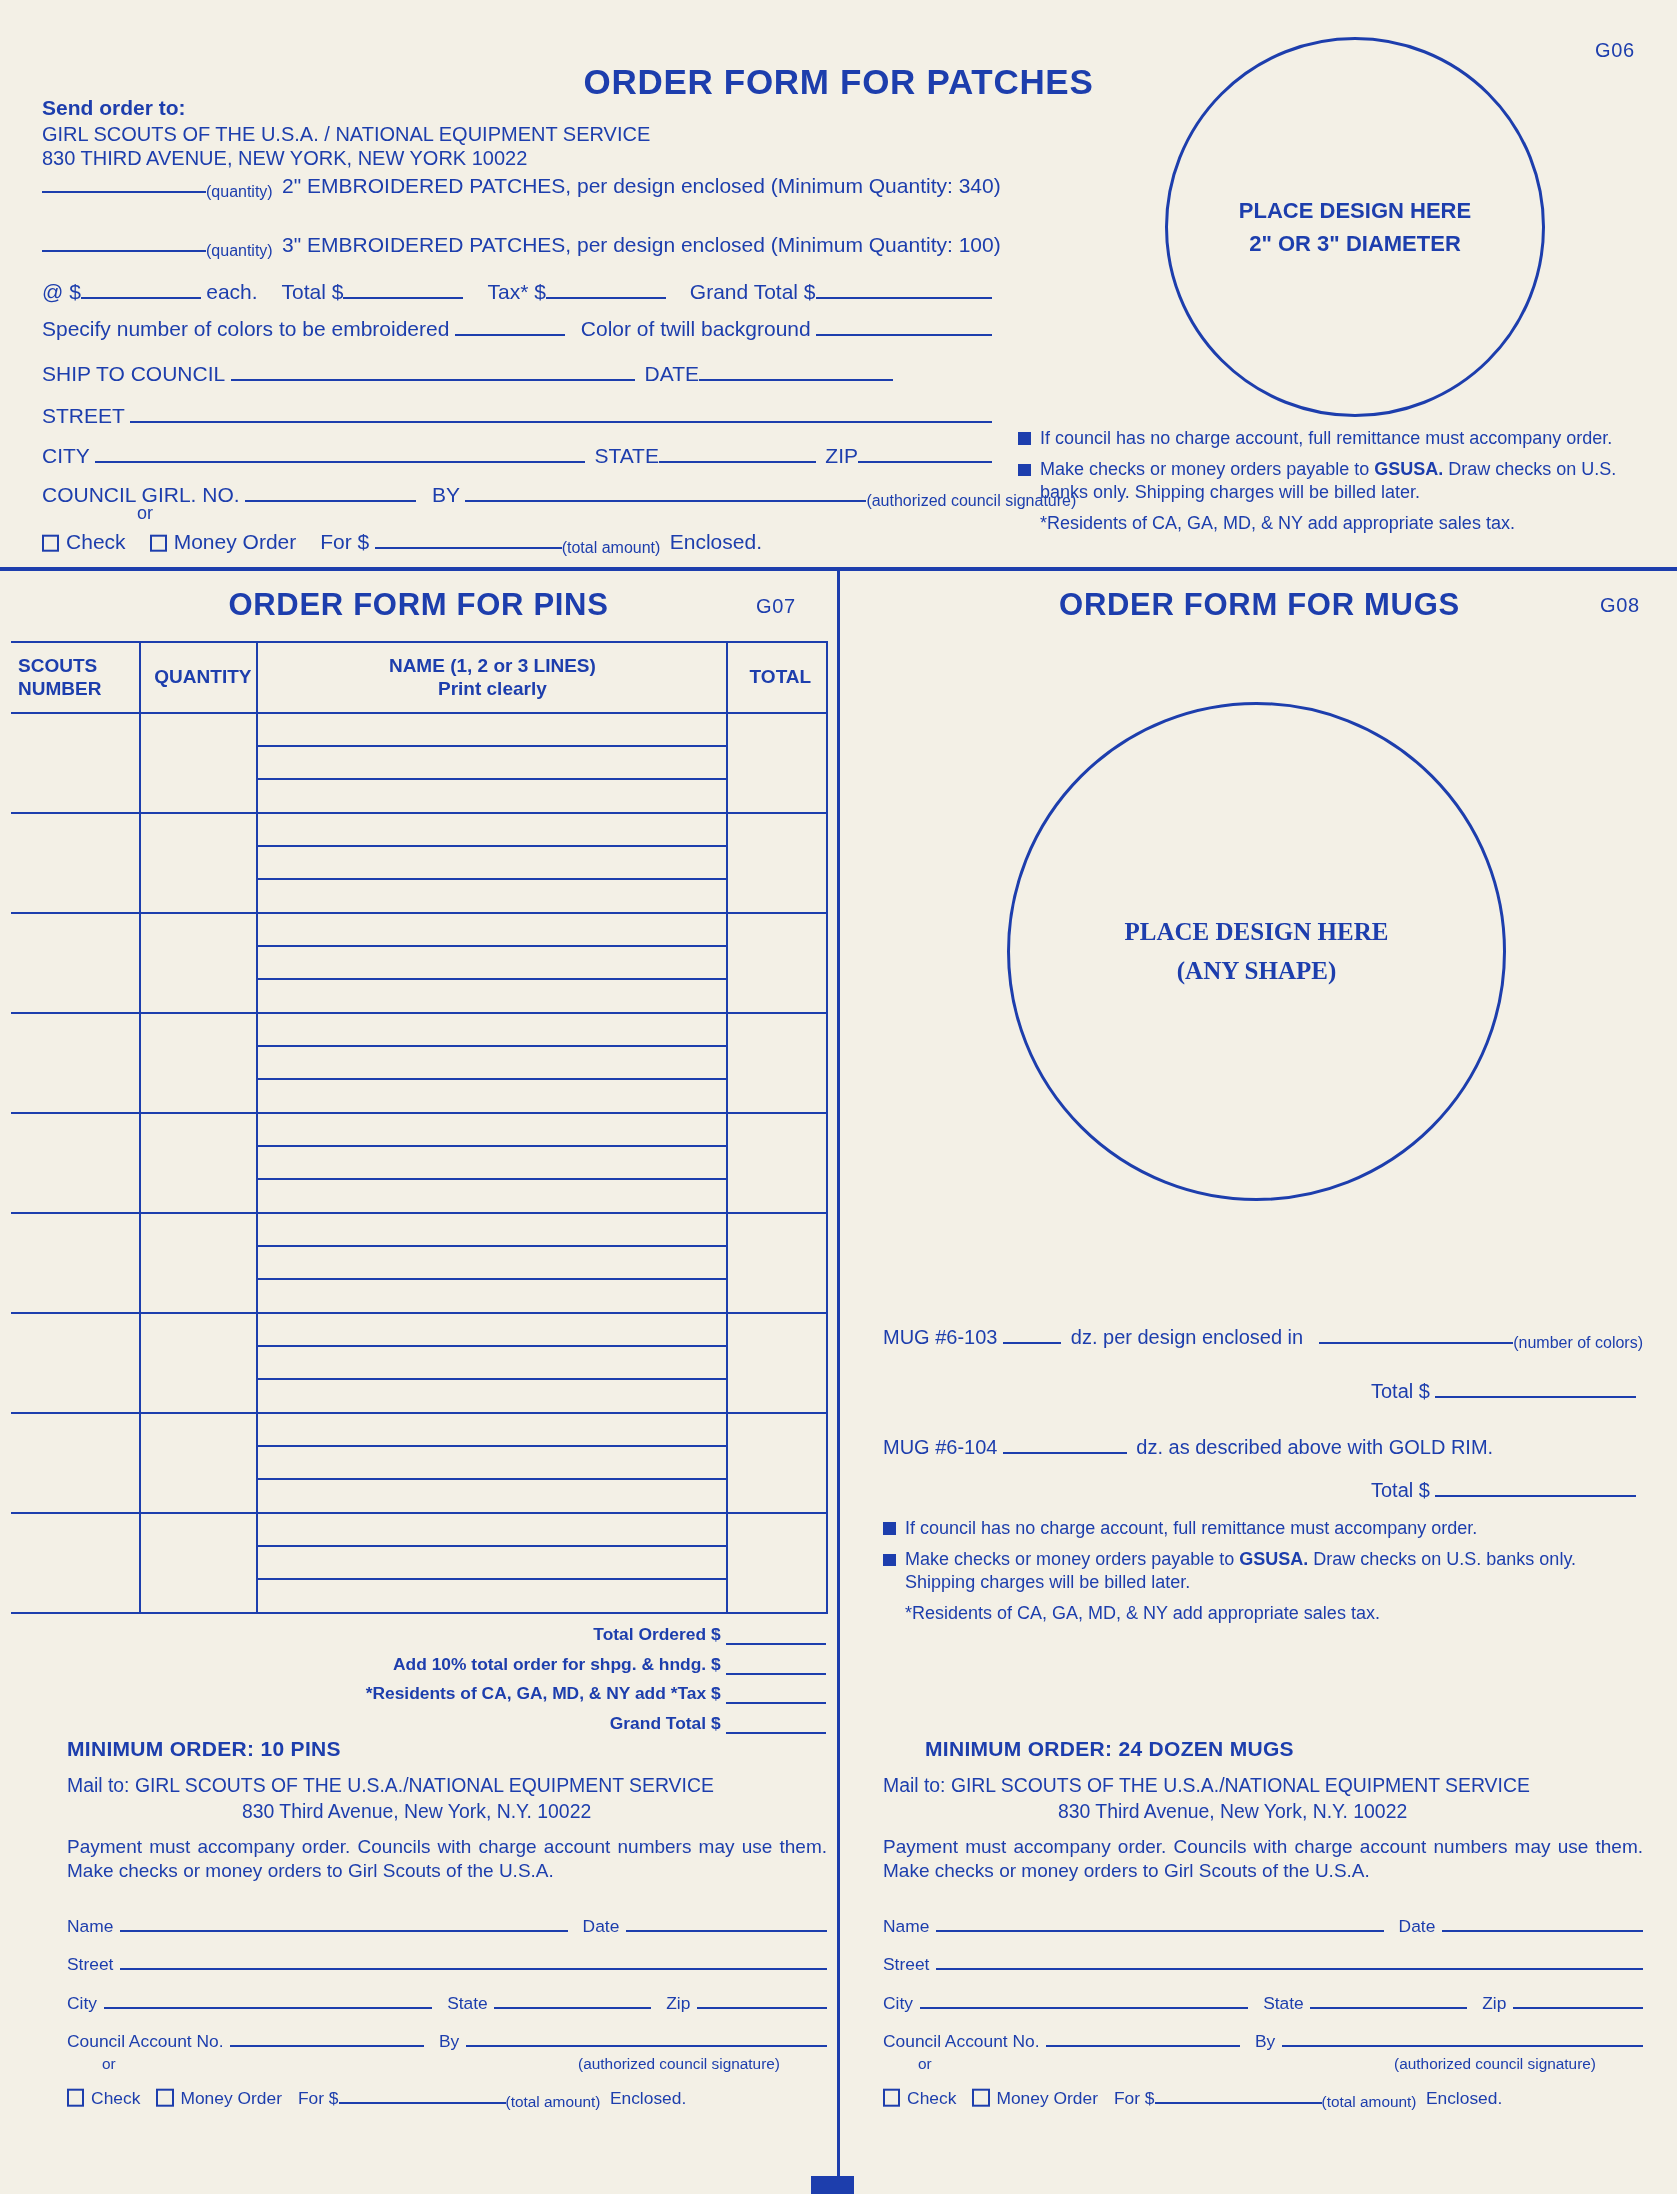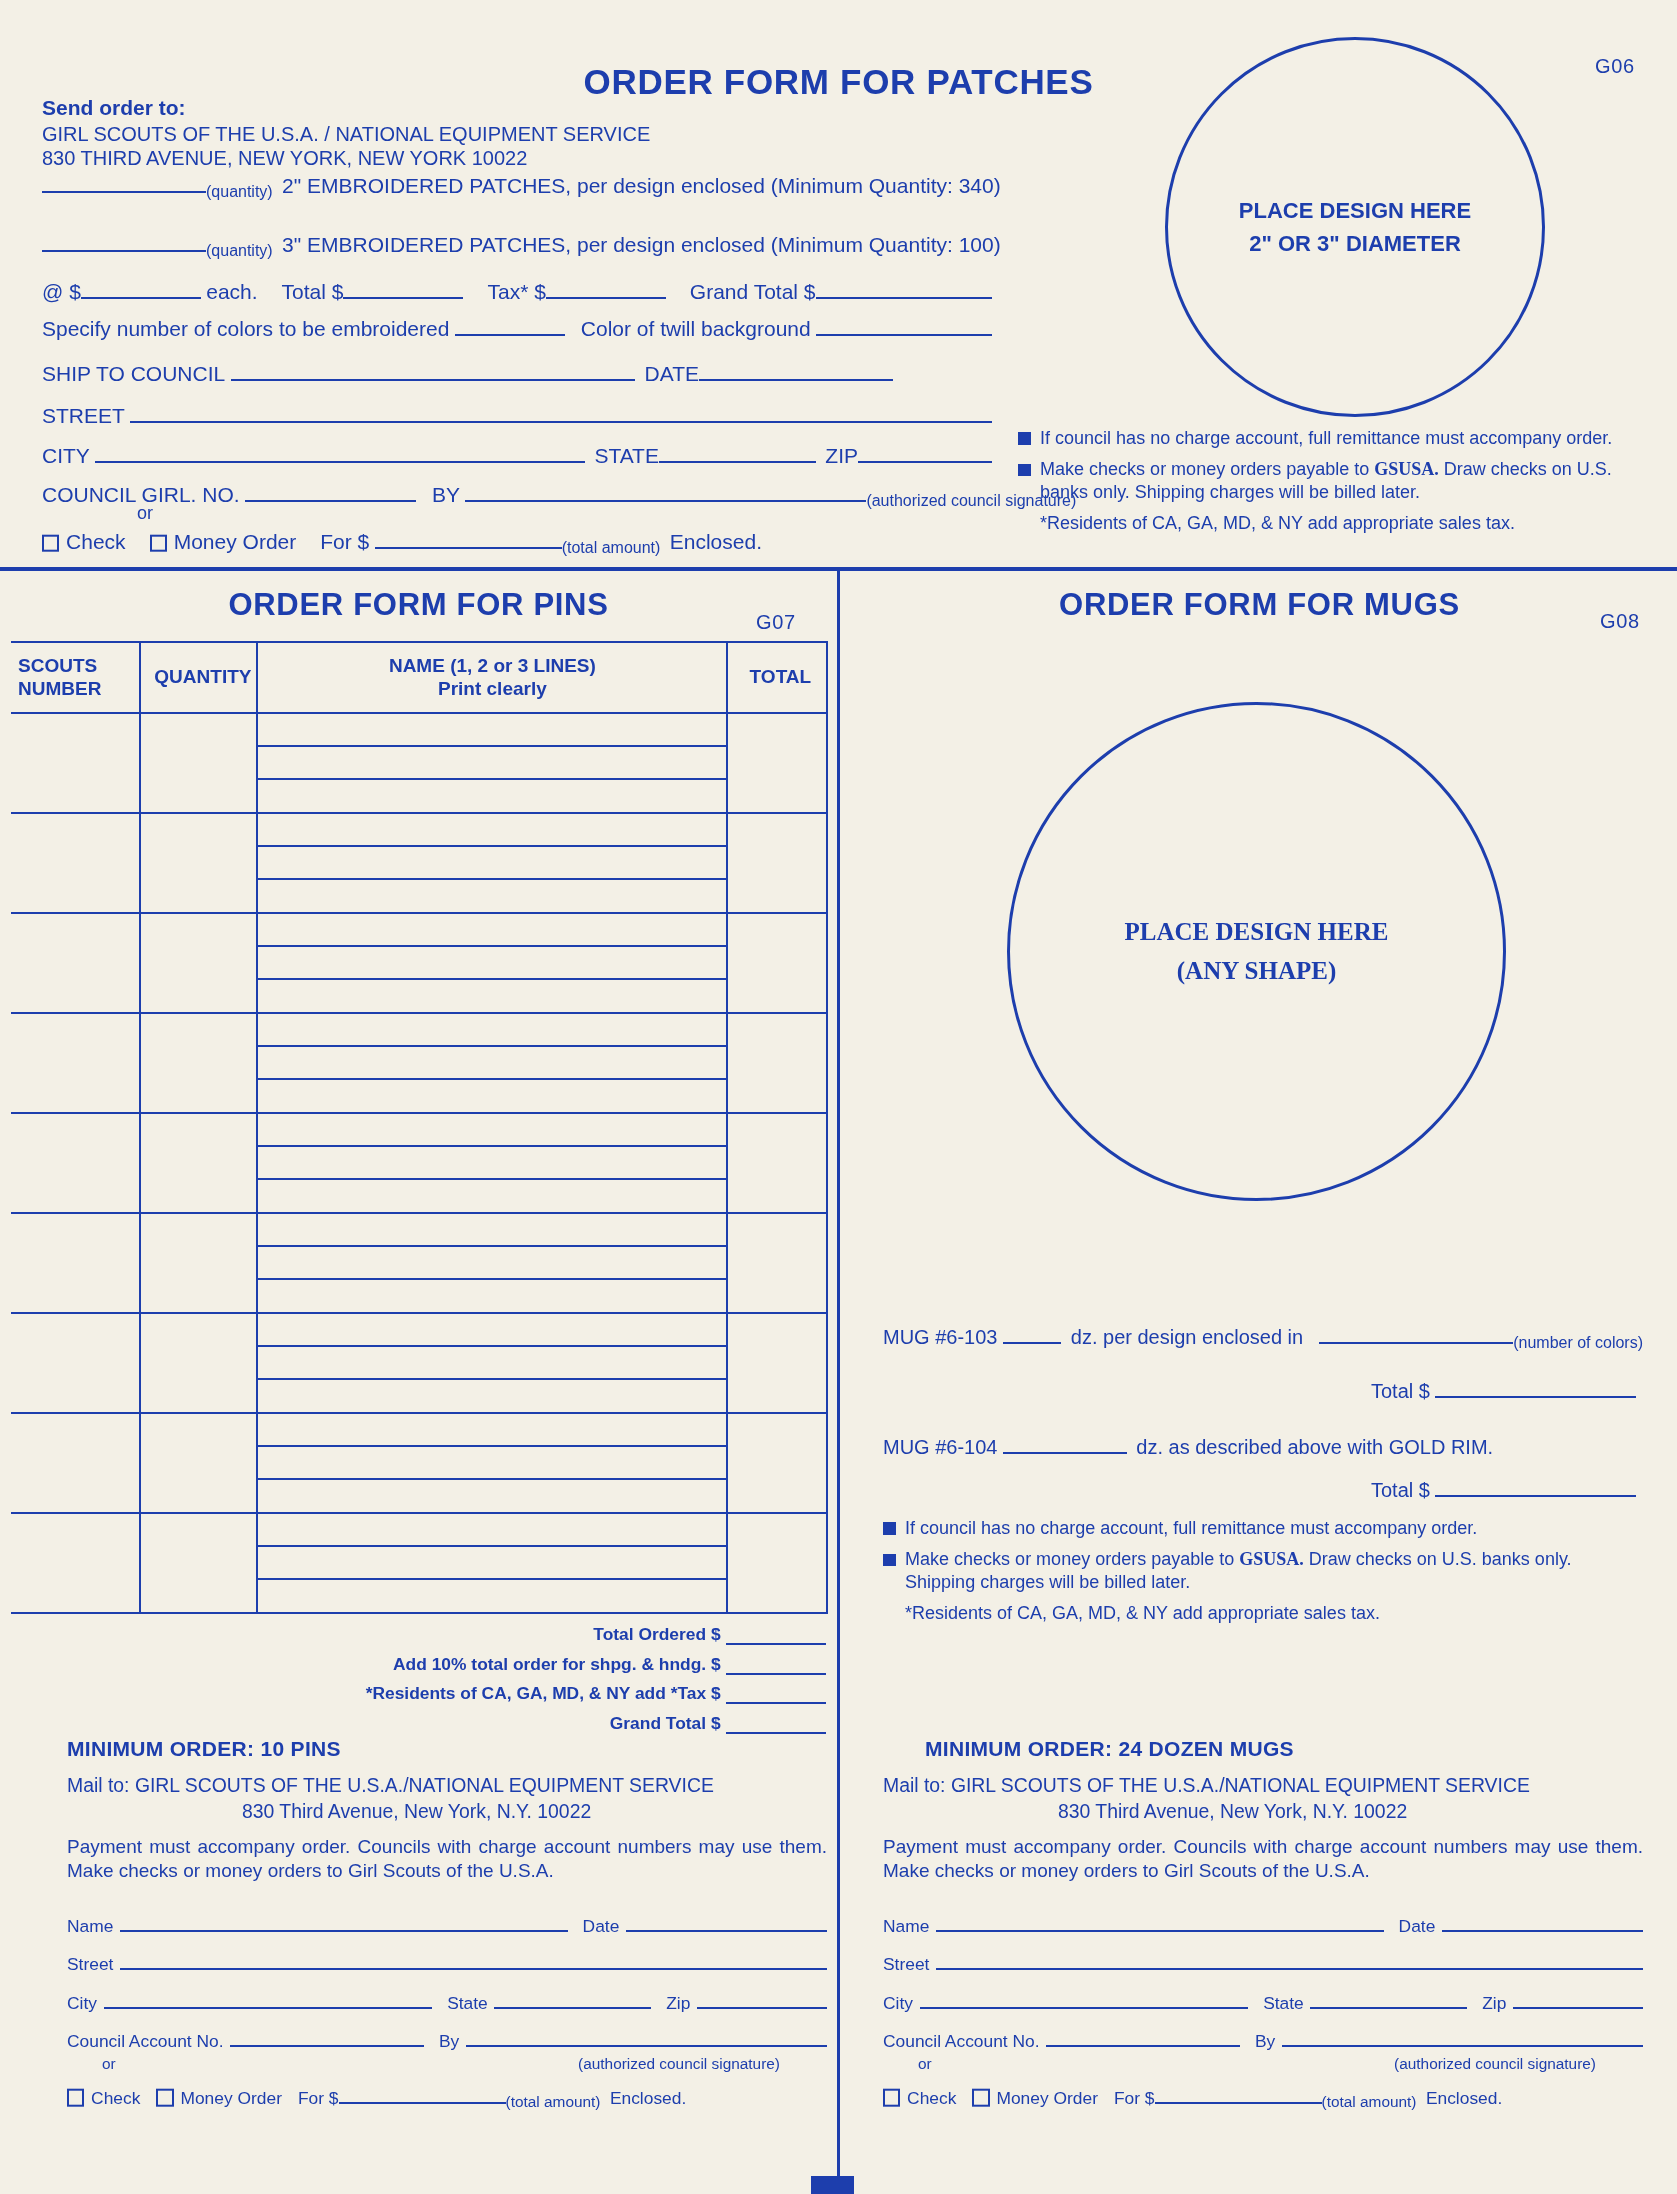--- a/index.html
+++ b/index.html
@@ -5,31 +5,31 @@
   * { margin:0; padding:0; box-sizing:border-box; }
   html,body { width:1677px; height:2194px; }
   body {
     position:relative;
     background:var(--paper,#f3f0e6);
     color:var(--ink,#1d3ead);
     font-family:"Liberation Sans",sans-serif;
     overflow:hidden;
   }
   .abs { position:absolute; }
-  .bold { font-weight:bold;font-family:Liberation Serif, serif; }
+  .bold { font-weight:bold; }
   .row { display:flex; align-items:baseline; }
   .blank { display:inline-block; height:0; border-bottom:2px solid var(--ink,#1d3ead); }
   .grow { flex:1 1 auto; }
   .stack { display:inline-flex; align-items:center; }
   .caption { font-size:16px; line-height:1.1; white-space:nowrap; }
   .lbl { white-space:nowrap; }
   .gap8 { margin-left:5.4px; } .gap14 { margin-left:9.4px; } .gap24 { margin-left:16px; } .gap36 { margin-left:24px; }
 
   
-  .page-code { font-size:20px; letter-spacing:0.7px;margin-top:16px; }
+  .page-code { font-size:20px; letter-spacing:0.7px; }
   .main-title { left:0; right:0; top:62px; text-align:center; font-size:35px; font-weight:bold; letter-spacing:0.7px; }
   .sendto { left:42px; top:95px; font-size:20px; line-height:1.22; }
   .sendto .head { font-size:21px; font-weight:bold; margin-bottom:1.3px; }
   .psec { font-size:21px; }
   .circle { border:3.3px solid var(--ink,#1d3ead); border-radius:50%; display:flex; flex-direction:column; align-items:center; justify-content:center; text-align:center; }
   .circle.patches { left:1165px; top:37px; width:380px; height:380px; font-size:22px; font-weight:bold; line-height:1.5; }
   .circle.mugs { left:1007px; top:702px; width:499px; height:499px; font-family:"Liberation Serif",serif; font-size:25px; font-weight:bold; line-height:1.55; }
   .notes { font-size:18px; line-height:1.26; }
   .note { display:flex; margin-bottom:8.7px; }
   .note .bullet { width:12.7px; height:12.7px; background:var(--ink,#1d3ead); flex:0 0 auto; margin-top:5.4px; }

